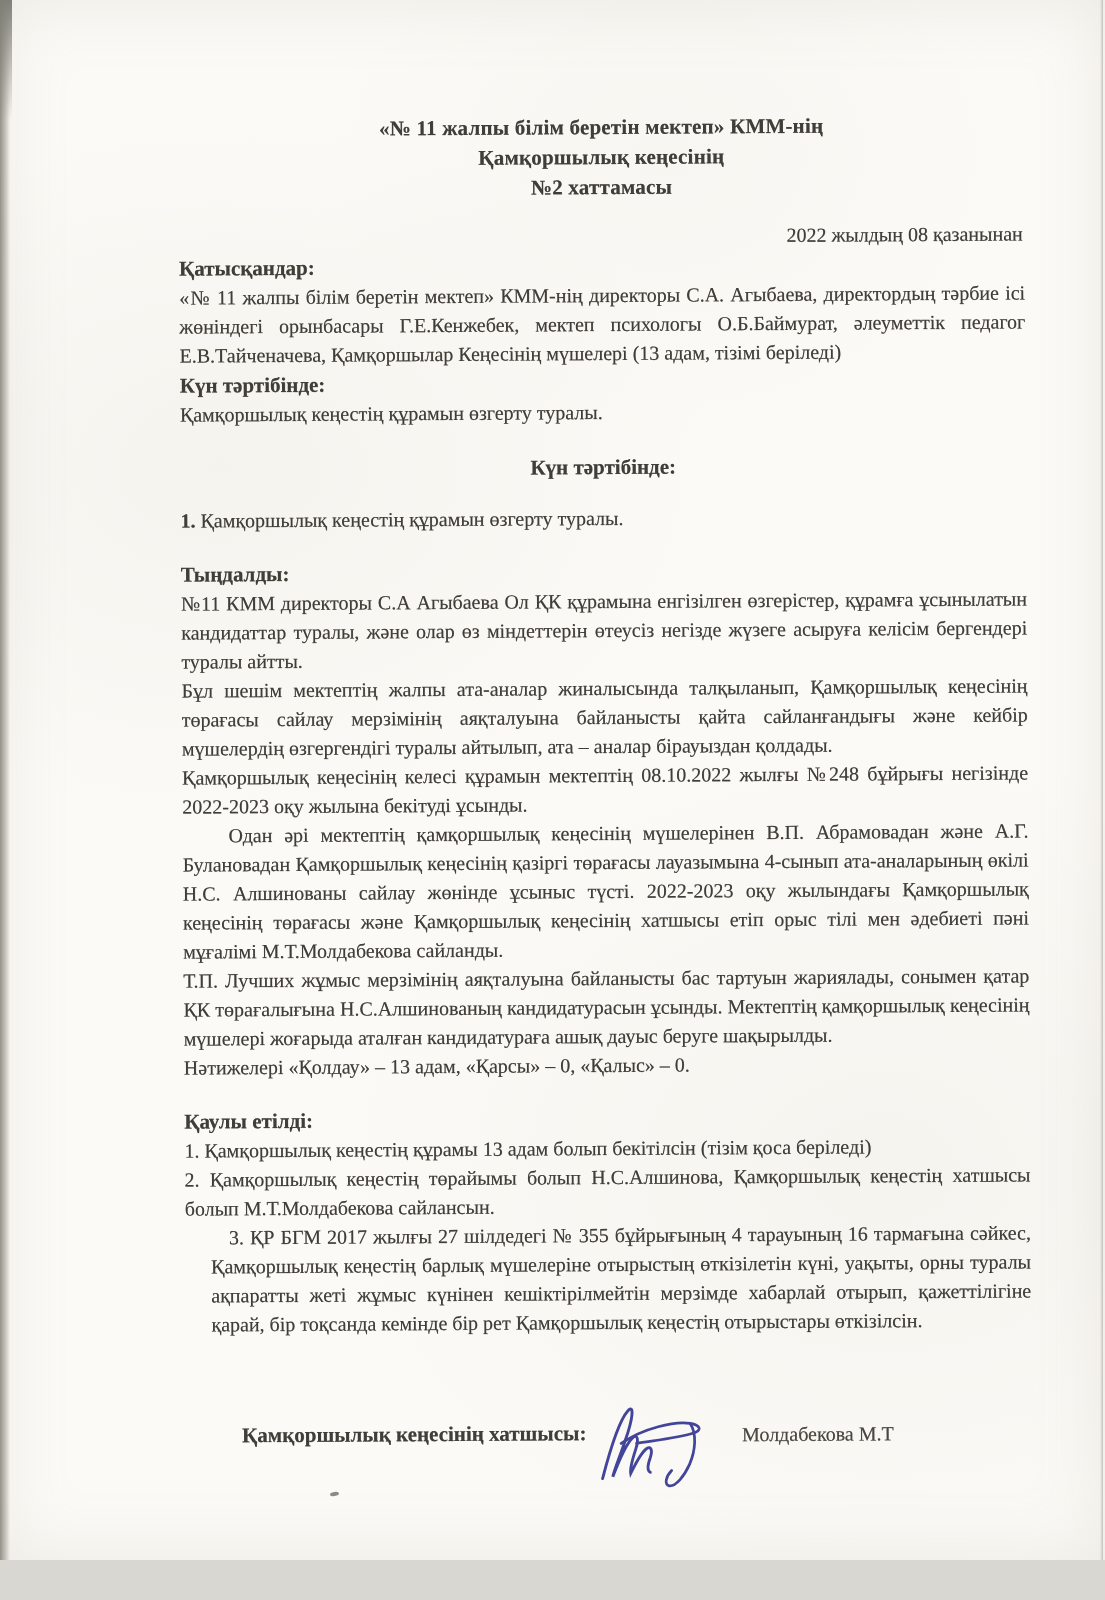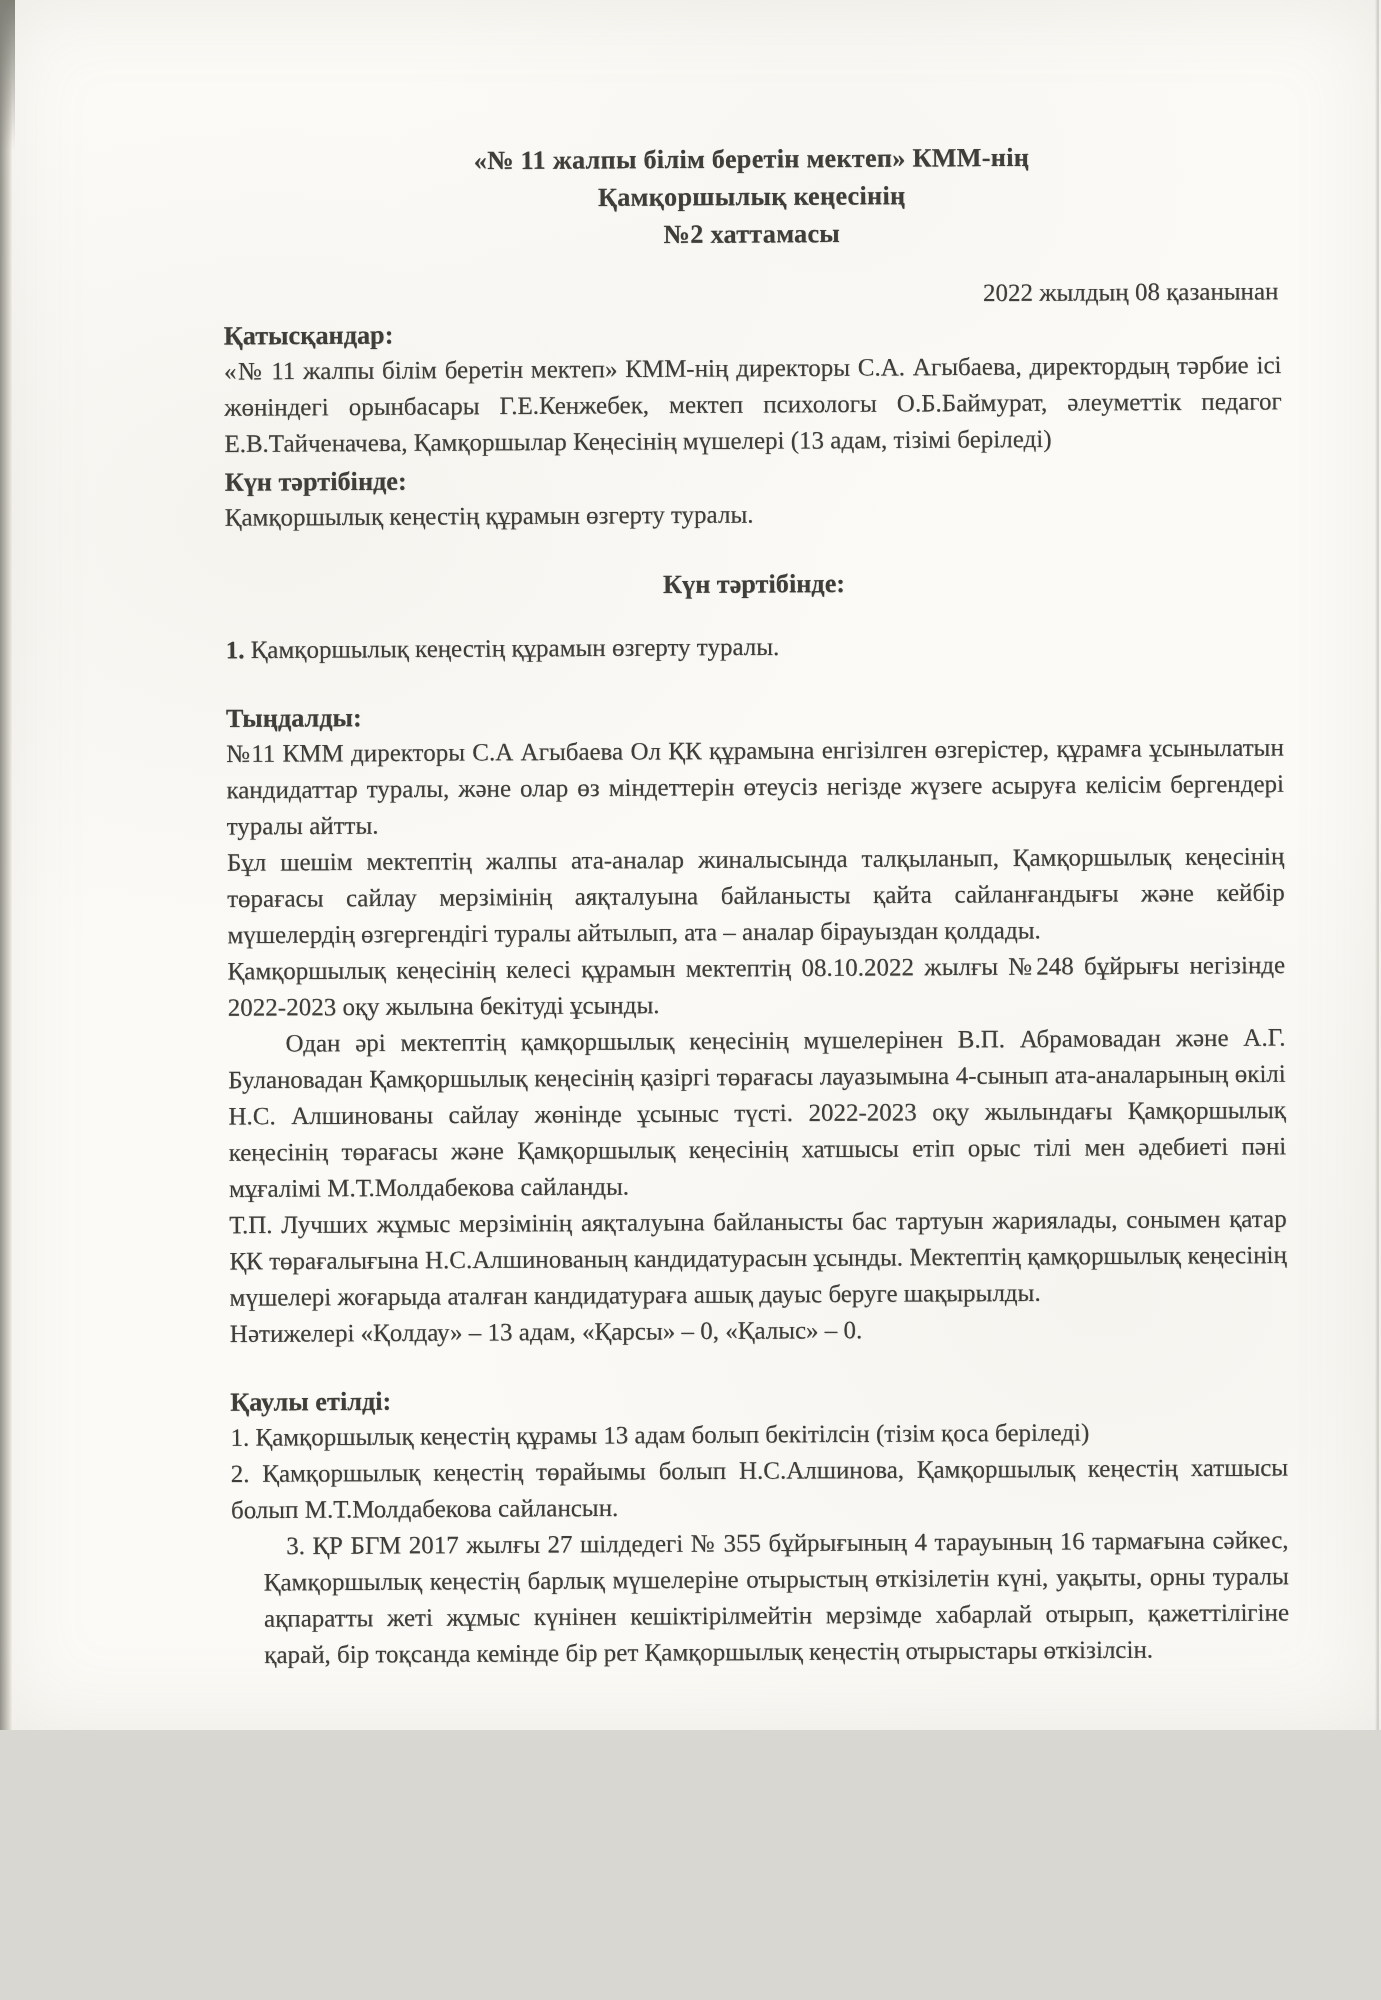--- a/index.html
+++ b/index.html
@@ -1,18 +1,18 @@
 <!DOCTYPE html>
 <html><head>
 <meta charset="utf-8">
 <style>
   html,body{margin:0;padding:0;background:#d8d7d2;}
   .page{
     position:relative;
-    width:1105px;height:1384px;
+    width:1105px;height:1560px;
     margin:0 auto;
     background:
       radial-gradient(ellipse 700px 500px at 20% 30%, rgba(215,212,202,0.18), transparent 70%),
       radial-gradient(ellipse 800px 600px at 80% 75%, rgba(210,208,198,0.15), transparent 70%),
       radial-gradient(ellipse 500px 400px at 60% 10%, rgba(220,218,210,0.12), transparent 70%),
       #fbfaf6;
     box-shadow: inset 0 0 70px rgba(150,148,136,0.16);
     overflow:hidden;
     font-family:"Liberation Serif","DejaVu Serif",serif;
     color:#403e38;

